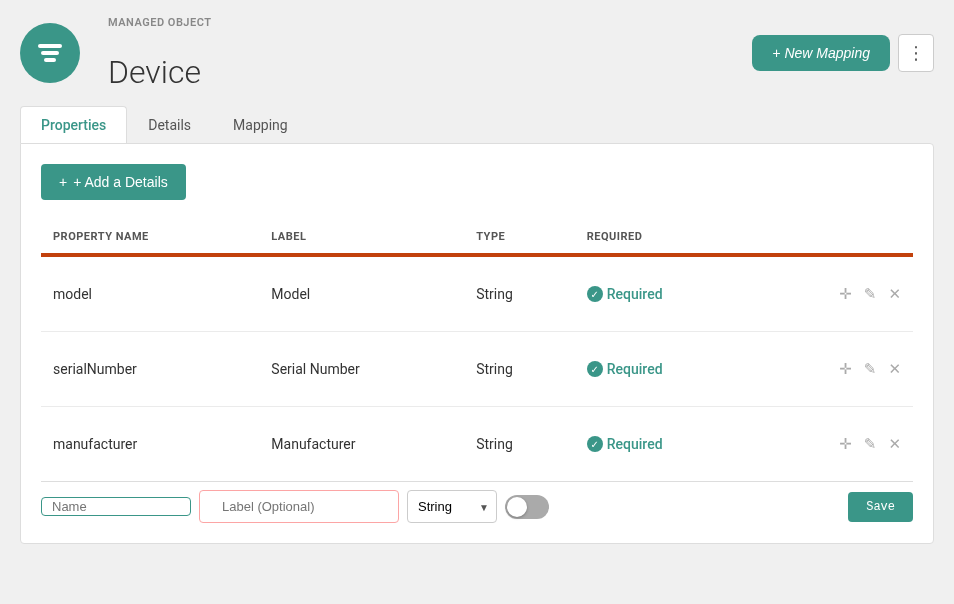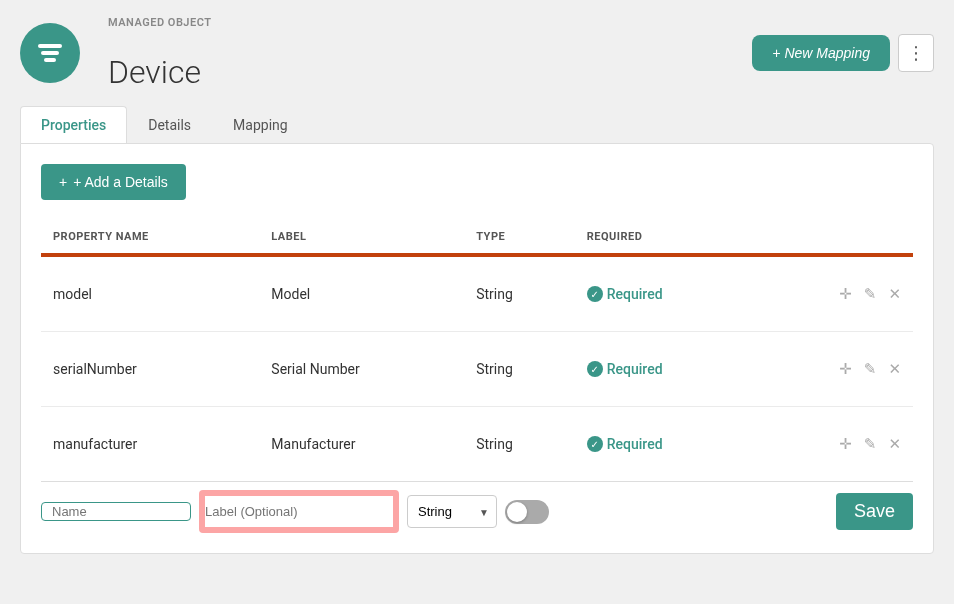--- a/index.html
+++ b/index.html
@@ -216,23 +216,23 @@
     .form-input {
       border: 1px solid #3a9688;
       border-radius: 4px;
       padding: 1px 10px;
       font-size: 13px;
       outline: none;
       color: #333;
     }
     .form-input.name { width: 150px; }
     .form-input-label {
-      border: 6px solid #fca5a5;
-      border-radius: 4px;
-      padding: 8px 0;
+      border: 1px solid #fca5a5;
+      border-radius: 4px;
+      padding: 8px 22px;
       font-size: 13px;
       color: #888;
       outline: none;
       width: 200px;
     }
     .form-select-wrapper {
       position: relative;
       display: inline-block;
     }
     .form-select {
@@ -281,24 +281,25 @@
       transition: left 0.2s;
       box-shadow: 0 1px 3px rgba(0,0,0,0.3);
     }
 
     .btn-save {
       background: #3a9688;
       color: white;
       border: none;
       border-radius: 4px;
       padding: 8px 18px;
-      font-size: 18px;
+      font-size: 12px;
       cursor: pointer;
       font-weight: 500;
       margin-left: auto;
+      font-family: Liberation Mono, monospace;
     }
 
     .new-row-container {
       display: flex;
       align-items: center;
       gap: 8px;
       padding: 8px 0 0 0;
       border-top: 1px solid #ddd;
     }
   </style>

